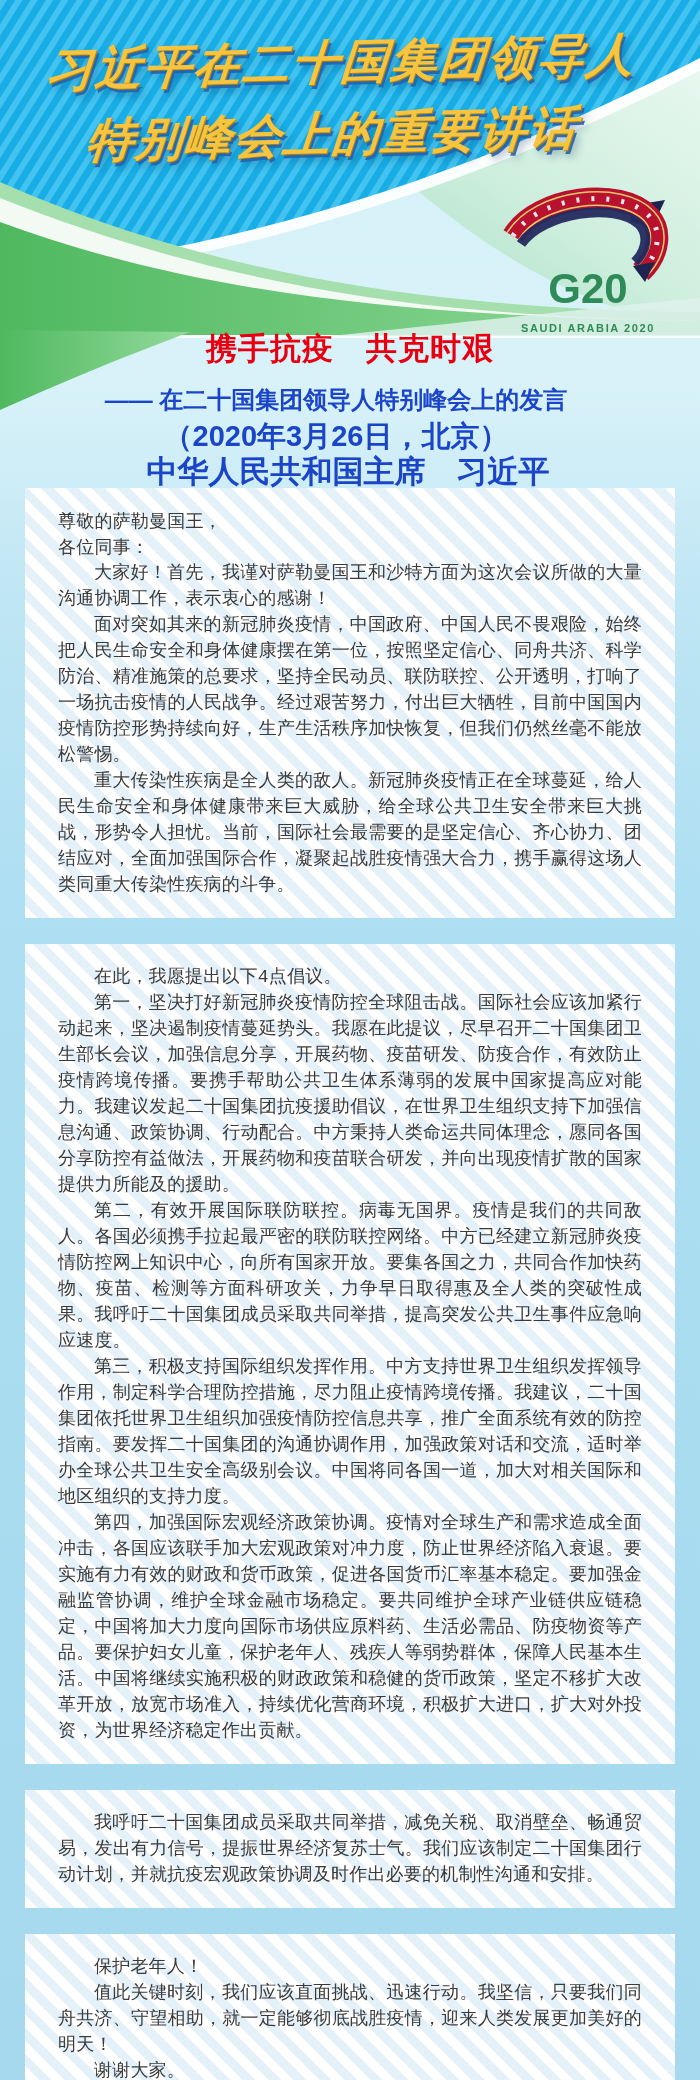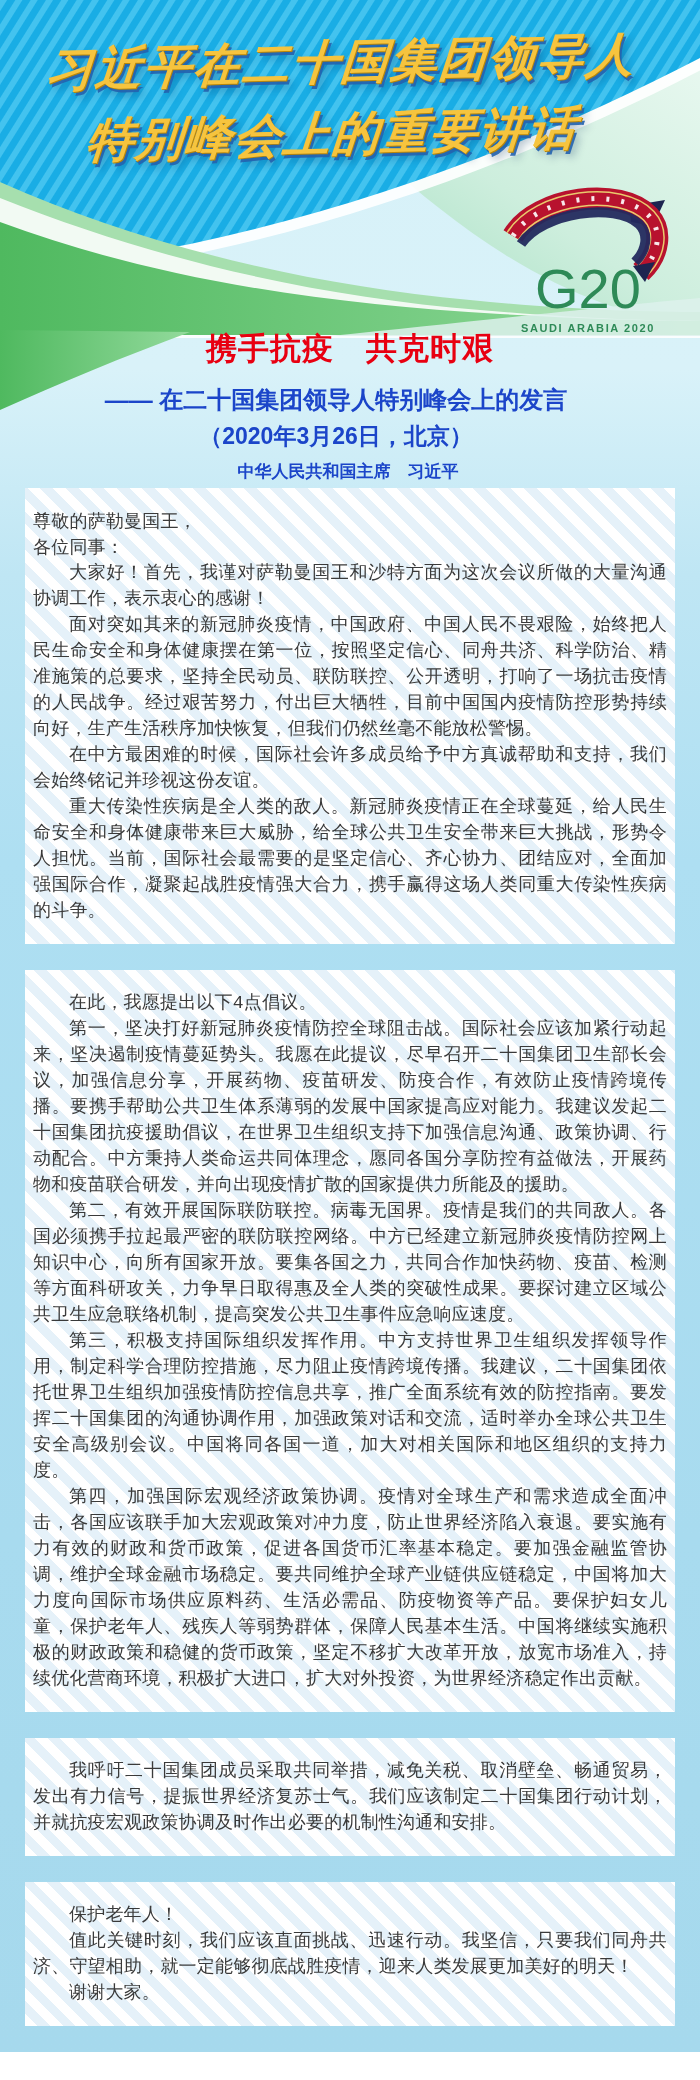--- a/index.html
+++ b/index.html
@@ -32,45 +32,45 @@
     text-shadow:1px 1px 0 #b8860b,3px 4px 0 rgba(36,98,174,.9),6px 7px 8px rgba(0,40,90,.35);
   }
   .main-title .line2{padding-left:46px;}
 
   .g20{
     position:absolute;top:178px;left:498px;width:180px;
     text-align:center;
   }
   .g20 .ribbon{display:block;margin:0 auto -14px auto;}
   .g20-text{
-    font-size:56px;font-weight:normal;color:#2e8a57;line-height:42px;letter-spacing:0;
+    font-size:42px;font-weight:bold;color:#2e8a57;line-height:42px;letter-spacing:0;
   }
   .g20-sub{
     font-size:11px;font-weight:bold;color:#2e8a57;letter-spacing:1.6px;margin-top:12px;white-space:nowrap;
   }
 
   .headline{
     position:absolute;top:328px;left:0;width:700px;
     text-align:center;
     font-size:31px;font-weight:bold;color:#e80011;
     letter-spacing:1px;
   }
   .subtitle{
     position:absolute;top:382px;left:0;width:672px;
     text-align:center;color:#1b45c9;font-weight:bold;
   }
   .subtitle .s1{font-size:24px;line-height:36px;}
-  .subtitle .s2{font-size:23px;line-height:36px;}
-  .subtitle .s3{font-size:17px;line-height:36px;margin-left:24px;}
+  .subtitle .s2{font-size:29px;line-height:36px;}
+  .subtitle .s3{font-size:31px;line-height:36px;margin-left:24px;}
 
   
   .content{position:relative;padding:0 25px;}
   .content-box{
     background:repeating-linear-gradient(45deg,#ffffff 0 9px,#e5f1f9 9px 18px);
-    padding:20px 8px;
+    padding:20px 33px;
     margin-bottom:26px;
   }
   .para{
     margin:0;
     font-size:18px;line-height:26px;color:#3a3a3a;
     text-align:justify;
     letter-spacing:.2px;
   }
   .para.indent{text-indent:2em;font-family:Liberation Mono, monospace;}
 </style>
@@ -148,27 +148,26 @@
       <div class="s3">中华人民共和国主席　习近平</div>
     </div>
   </div>
 
   <div class="content">
       <div class="content-box">
         <p class="para">尊敬的萨勒曼国王，</p>
         <p class="para">各位同事：</p>
         <p class="para indent">大家好！首先，我谨对萨勒曼国王和沙特方面为这次会议所做的大量沟通协调工作，表示衷心的感谢！</p>
         <p class="para indent">面对突如其来的新冠肺炎疫情，中国政府、中国人民不畏艰险，始终把人民生命安全和身体健康摆在第一位，按照坚定信心、同舟共济、科学防治、精准施策的总要求，坚持全民动员、联防联控、公开透明，打响了一场抗击疫情的人民战争。经过艰苦努力，付出巨大牺牲，目前中国国内疫情防控形势持续向好，生产生活秩序加快恢复，但我们仍然丝毫不能放松警惕。</p>
-        <p class="para indent">在中方最困难的时候，国际社会许多成员给予中方真诚帮助和支持，我们会始终铭记并珍视这份友谊。</p>
         <p class="para indent">重大传染性疾病是全人类的敌人。新冠肺炎疫情正在全球蔓延，给人民生命安全和身体健康带来巨大威胁，给全球公共卫生安全带来巨大挑战，形势令人担忧。当前，国际社会最需要的是坚定信心、齐心协力、团结应对，全面加强国际合作，凝聚起战胜疫情强大合力，携手赢得这场人类同重大传染性疾病的斗争。</p>
       </div>
       <div class="content-box">
         <p class="para indent">在此，我愿提出以下4点倡议。</p>
         <p class="para indent">第一，坚决打好新冠肺炎疫情防控全球阻击战。国际社会应该加紧行动起来，坚决遏制疫情蔓延势头。我愿在此提议，尽早召开二十国集团卫生部长会议，加强信息分享，开展药物、疫苗研发、防疫合作，有效防止疫情跨境传播。要携手帮助公共卫生体系薄弱的发展中国家提高应对能力。我建议发起二十国集团抗疫援助倡议，在世界卫生组织支持下加强信息沟通、政策协调、行动配合。中方秉持人类命运共同体理念，愿同各国分享防控有益做法，开展药物和疫苗联合研发，并向出现疫情扩散的国家提供力所能及的援助。</p>
-        <p class="para indent">第二，有效开展国际联防联控。病毒无国界。疫情是我们的共同敌人。各国必须携手拉起最严密的联防联控网络。中方已经建立新冠肺炎疫情防控网上知识中心，向所有国家开放。要集各国之力，共同合作加快药物、疫苗、检测等方面科研攻关，力争早日取得惠及全人类的突破性成果。要探讨建立区域公共卫生应急联络机制，提高突发公共卫生事件应急响应速度。</p>
+        <p class="para indent">第二，有效开展国际联防联控。病毒无国界。疫情是我们的共同敌人。各国必须携手拉起最严密的联防联控网络。中方已经建立新冠肺炎疫情防控网上知识中心，向所有国家开放。要集各国之力，共同合作加快药物、疫苗、检测等方面科研攻关，力争早日取得惠及全人类的突破性成果。我呼吁二十国集团成员采取共同举措，提高突发公共卫生事件应急响应速度。</p>
         <p class="para indent">第三，积极支持国际组织发挥作用。中方支持世界卫生组织发挥领导作用，制定科学合理防控措施，尽力阻止疫情跨境传播。我建议，二十国集团依托世界卫生组织加强疫情防控信息共享，推广全面系统有效的防控指南。要发挥二十国集团的沟通协调作用，加强政策对话和交流，适时举办全球公共卫生安全高级别会议。中国将同各国一道，加大对相关国际和地区组织的支持力度。</p>
         <p class="para indent">第四，加强国际宏观经济政策协调。疫情对全球生产和需求造成全面冲击，各国应该联手加大宏观政策对冲力度，防止世界经济陷入衰退。要实施有力有效的财政和货币政策，促进各国货币汇率基本稳定。要加强金融监管协调，维护全球金融市场稳定。要共同维护全球产业链供应链稳定，中国将加大力度向国际市场供应原料药、生活必需品、防疫物资等产品。要保护妇女儿童，保护老年人、残疾人等弱势群体，保障人民基本生活。中国将继续实施积极的财政政策和稳健的货币政策，坚定不移扩大改革开放，放宽市场准入，持续优化营商环境，积极扩大进口，扩大对外投资，为世界经济稳定作出贡献。</p>
       </div>
       <div class="content-box">
         <p class="para indent">我呼吁二十国集团成员采取共同举措，减免关税、取消壁垒、畅通贸易，发出有力信号，提振世界经济复苏士气。我们应该制定二十国集团行动计划，并就抗疫宏观政策协调及时作出必要的机制性沟通和安排。</p>
       </div>
       <div class="content-box">
         <p class="para indent">保护老年人！</p>
         <p class="para indent">值此关键时刻，我们应该直面挑战、迅速行动。我坚信，只要我们同舟共济、守望相助，就一定能够彻底战胜疫情，迎来人类发展更加美好的明天！</p>
         <p class="para indent">谢谢大家。</p>

